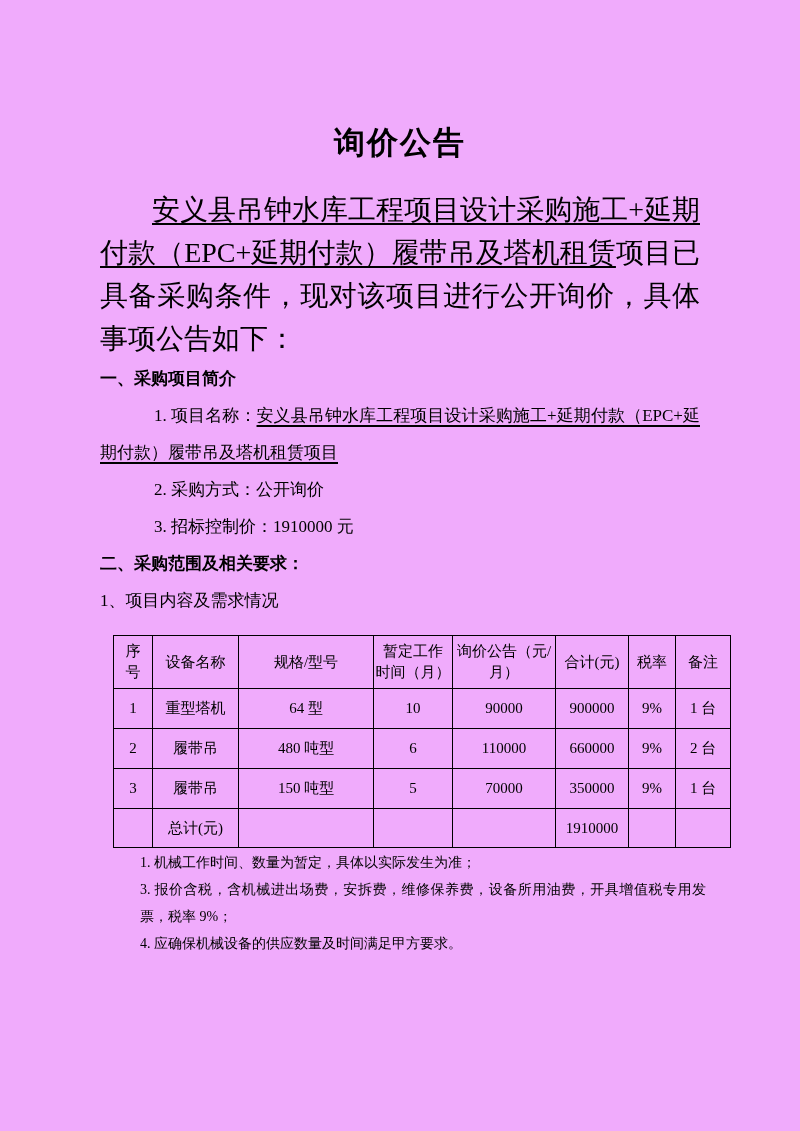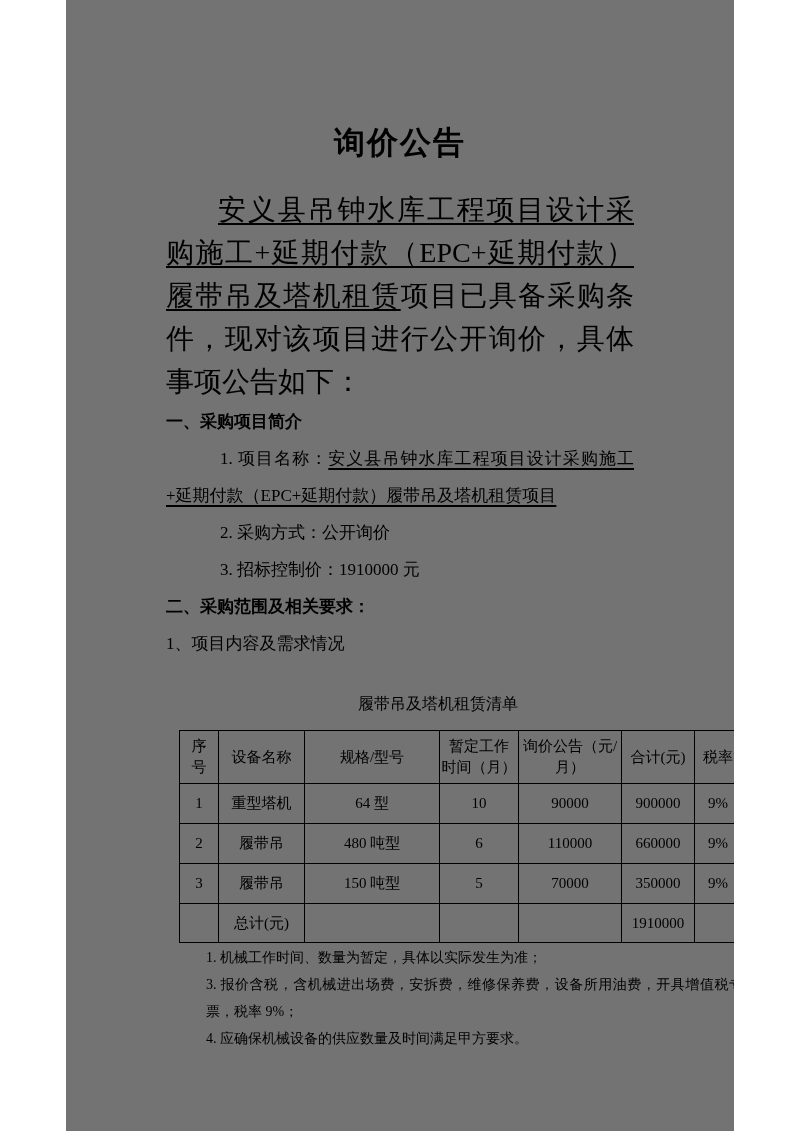--- a/index.html
+++ b/index.html
@@ -1,21 +1,21 @@
 <!DOCTYPE html>
 <html><head>
 <meta charset="utf-8">
 <style>
   html,body { margin:0; padding:0; background:#ffffff; }
   .page {
     position: relative;
-    width: 668px;
+    width: 800px;
     height: 1131px;
     margin: 0 auto;
-    background: #737373;
+    background: #f0abfc;
     color: #000;
     font-family: "Liberation Serif", "DejaVu Serif", serif;
     box-sizing: border-box;
     padding: 0 100px;
     overflow: hidden;
   }
   .doc-title {
     margin: 121px 0 0 0;
     font-size: 31px;
     font-weight: bold;
@@ -88,21 +88,20 @@
 
   <div class="body-lines">
     <p class="line bold">一、采购项目简介</p>
     <p class="line item"><span>1. 项目名称：</span><span class="u">安义县吊钟水库工程项目设计采购施工+延期付款（EPC+延期付款）履带吊及塔机租赁项目</span></p>
     <p class="line item">2. 采购方式：公开询价</p>
     <p class="line item">3. 招标控制价：1910000 元</p>
     <p class="line bold">二、采购范围及相关要求：</p>
     <p class="line">1、项目内容及需求情况</p>
   </div>
 
-  <div class="table-title">履带吊及塔机租赁清单</div>
 
   <table class="rent">
     <colgroup>
       <col style="width:39px">
         <col style="width:86px">
         <col style="width:135px">
         <col style="width:79px">
       <col style="width:103px">
         <col style="width:73px">
         <col style="width:47px">

